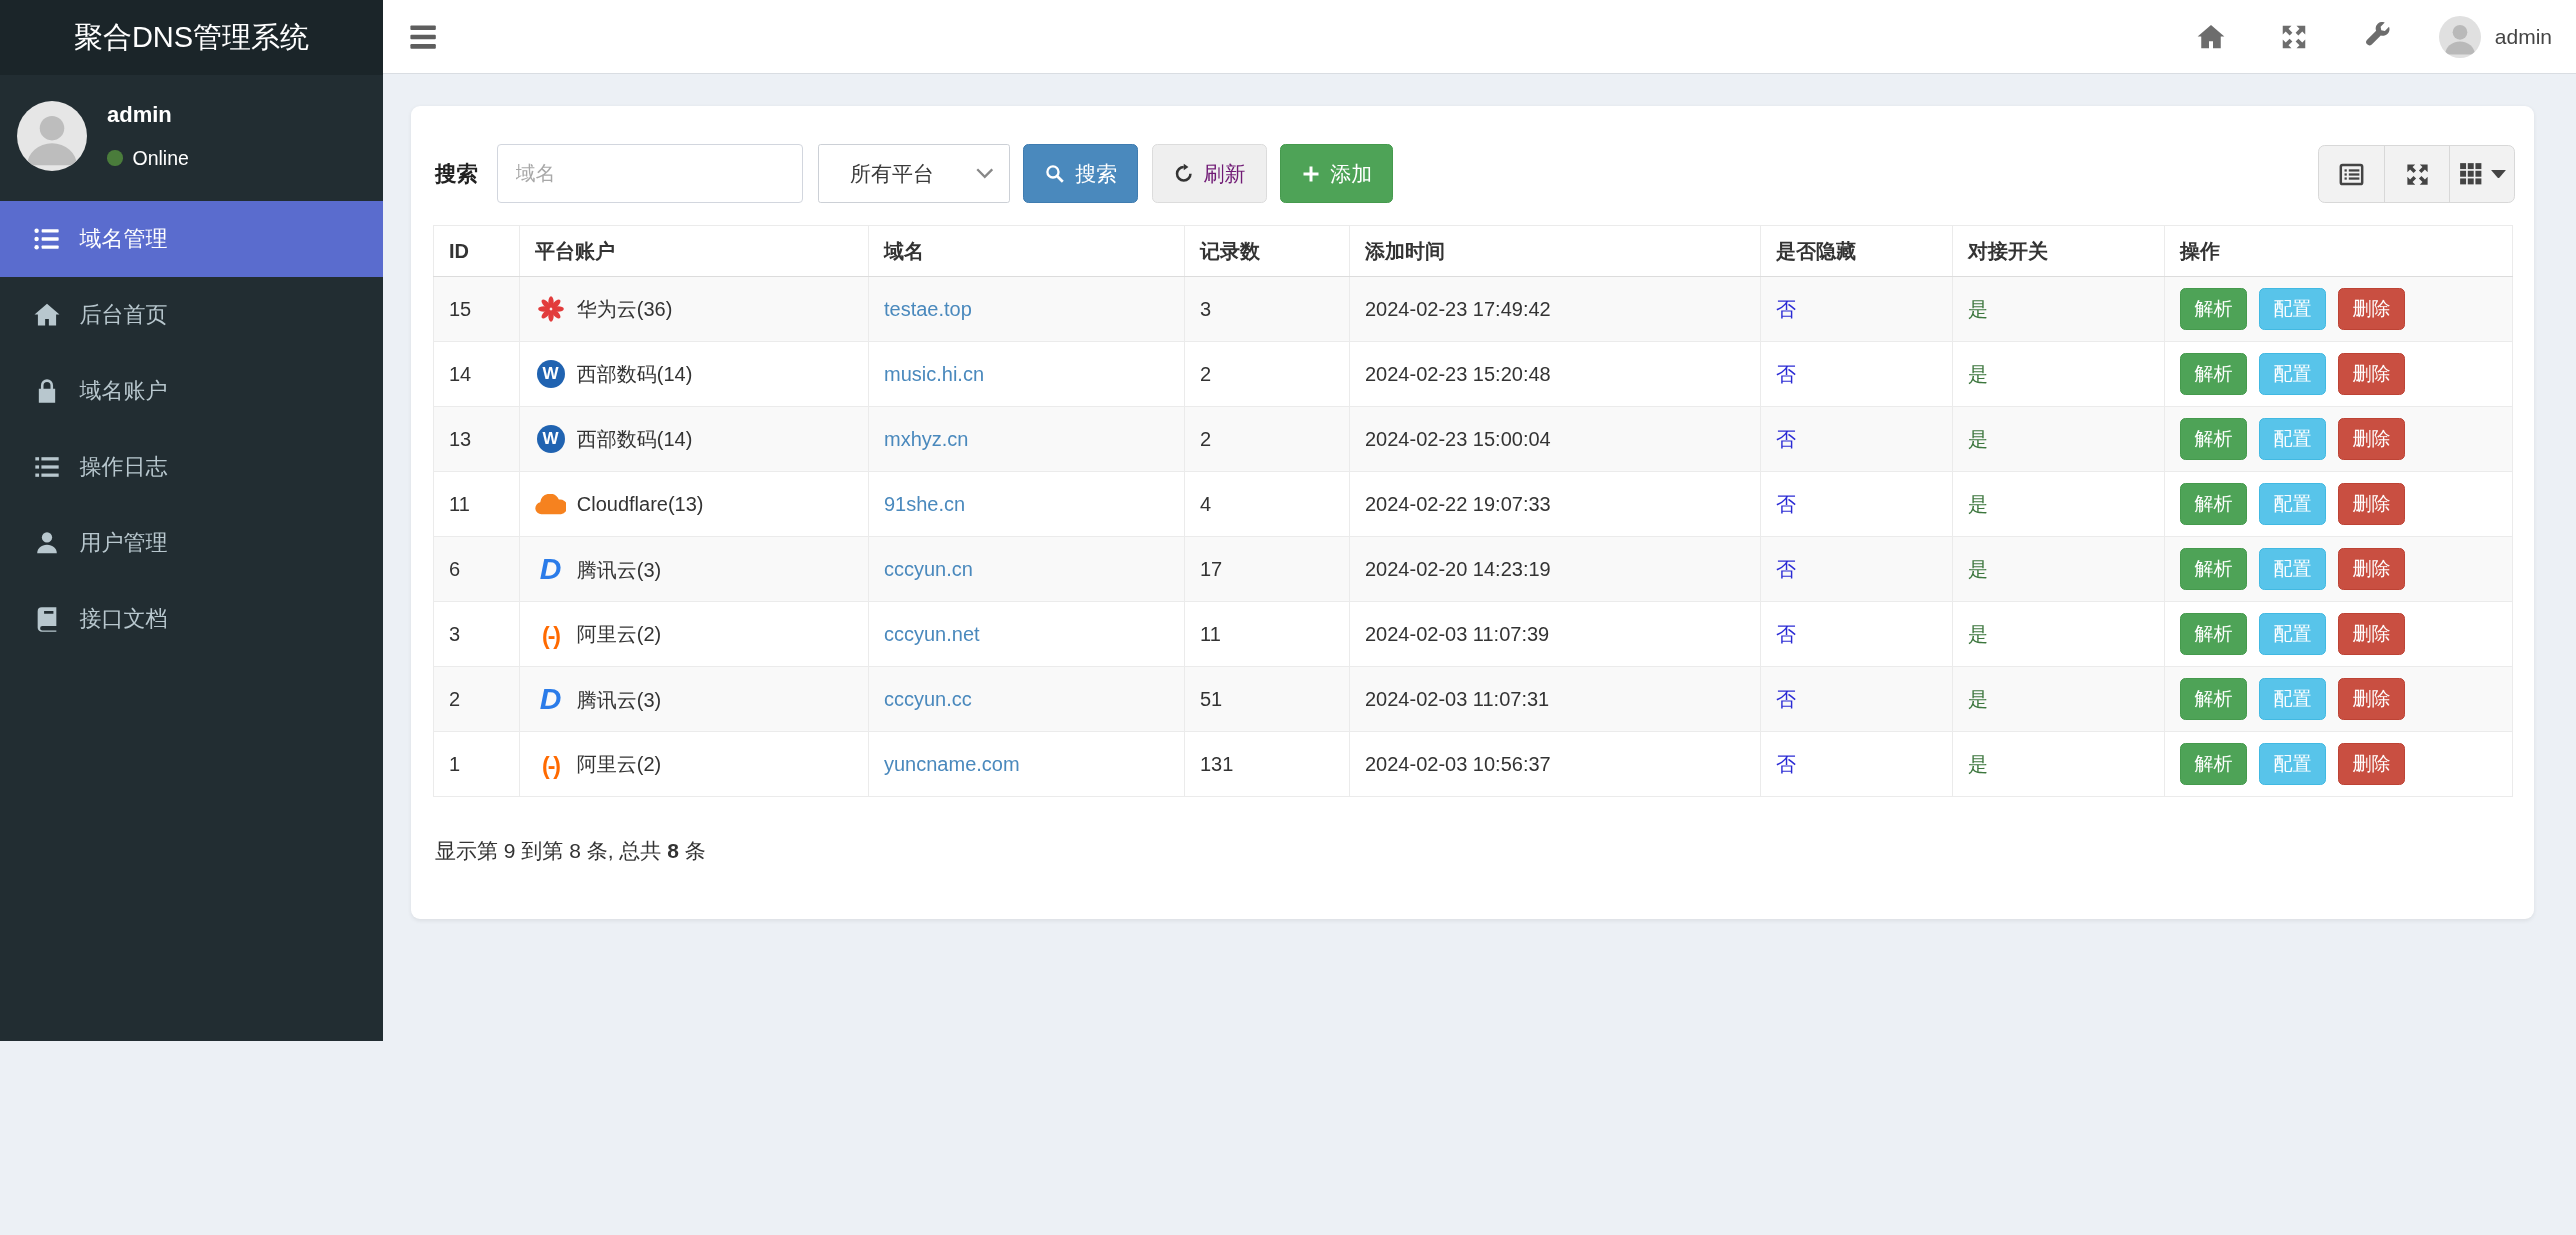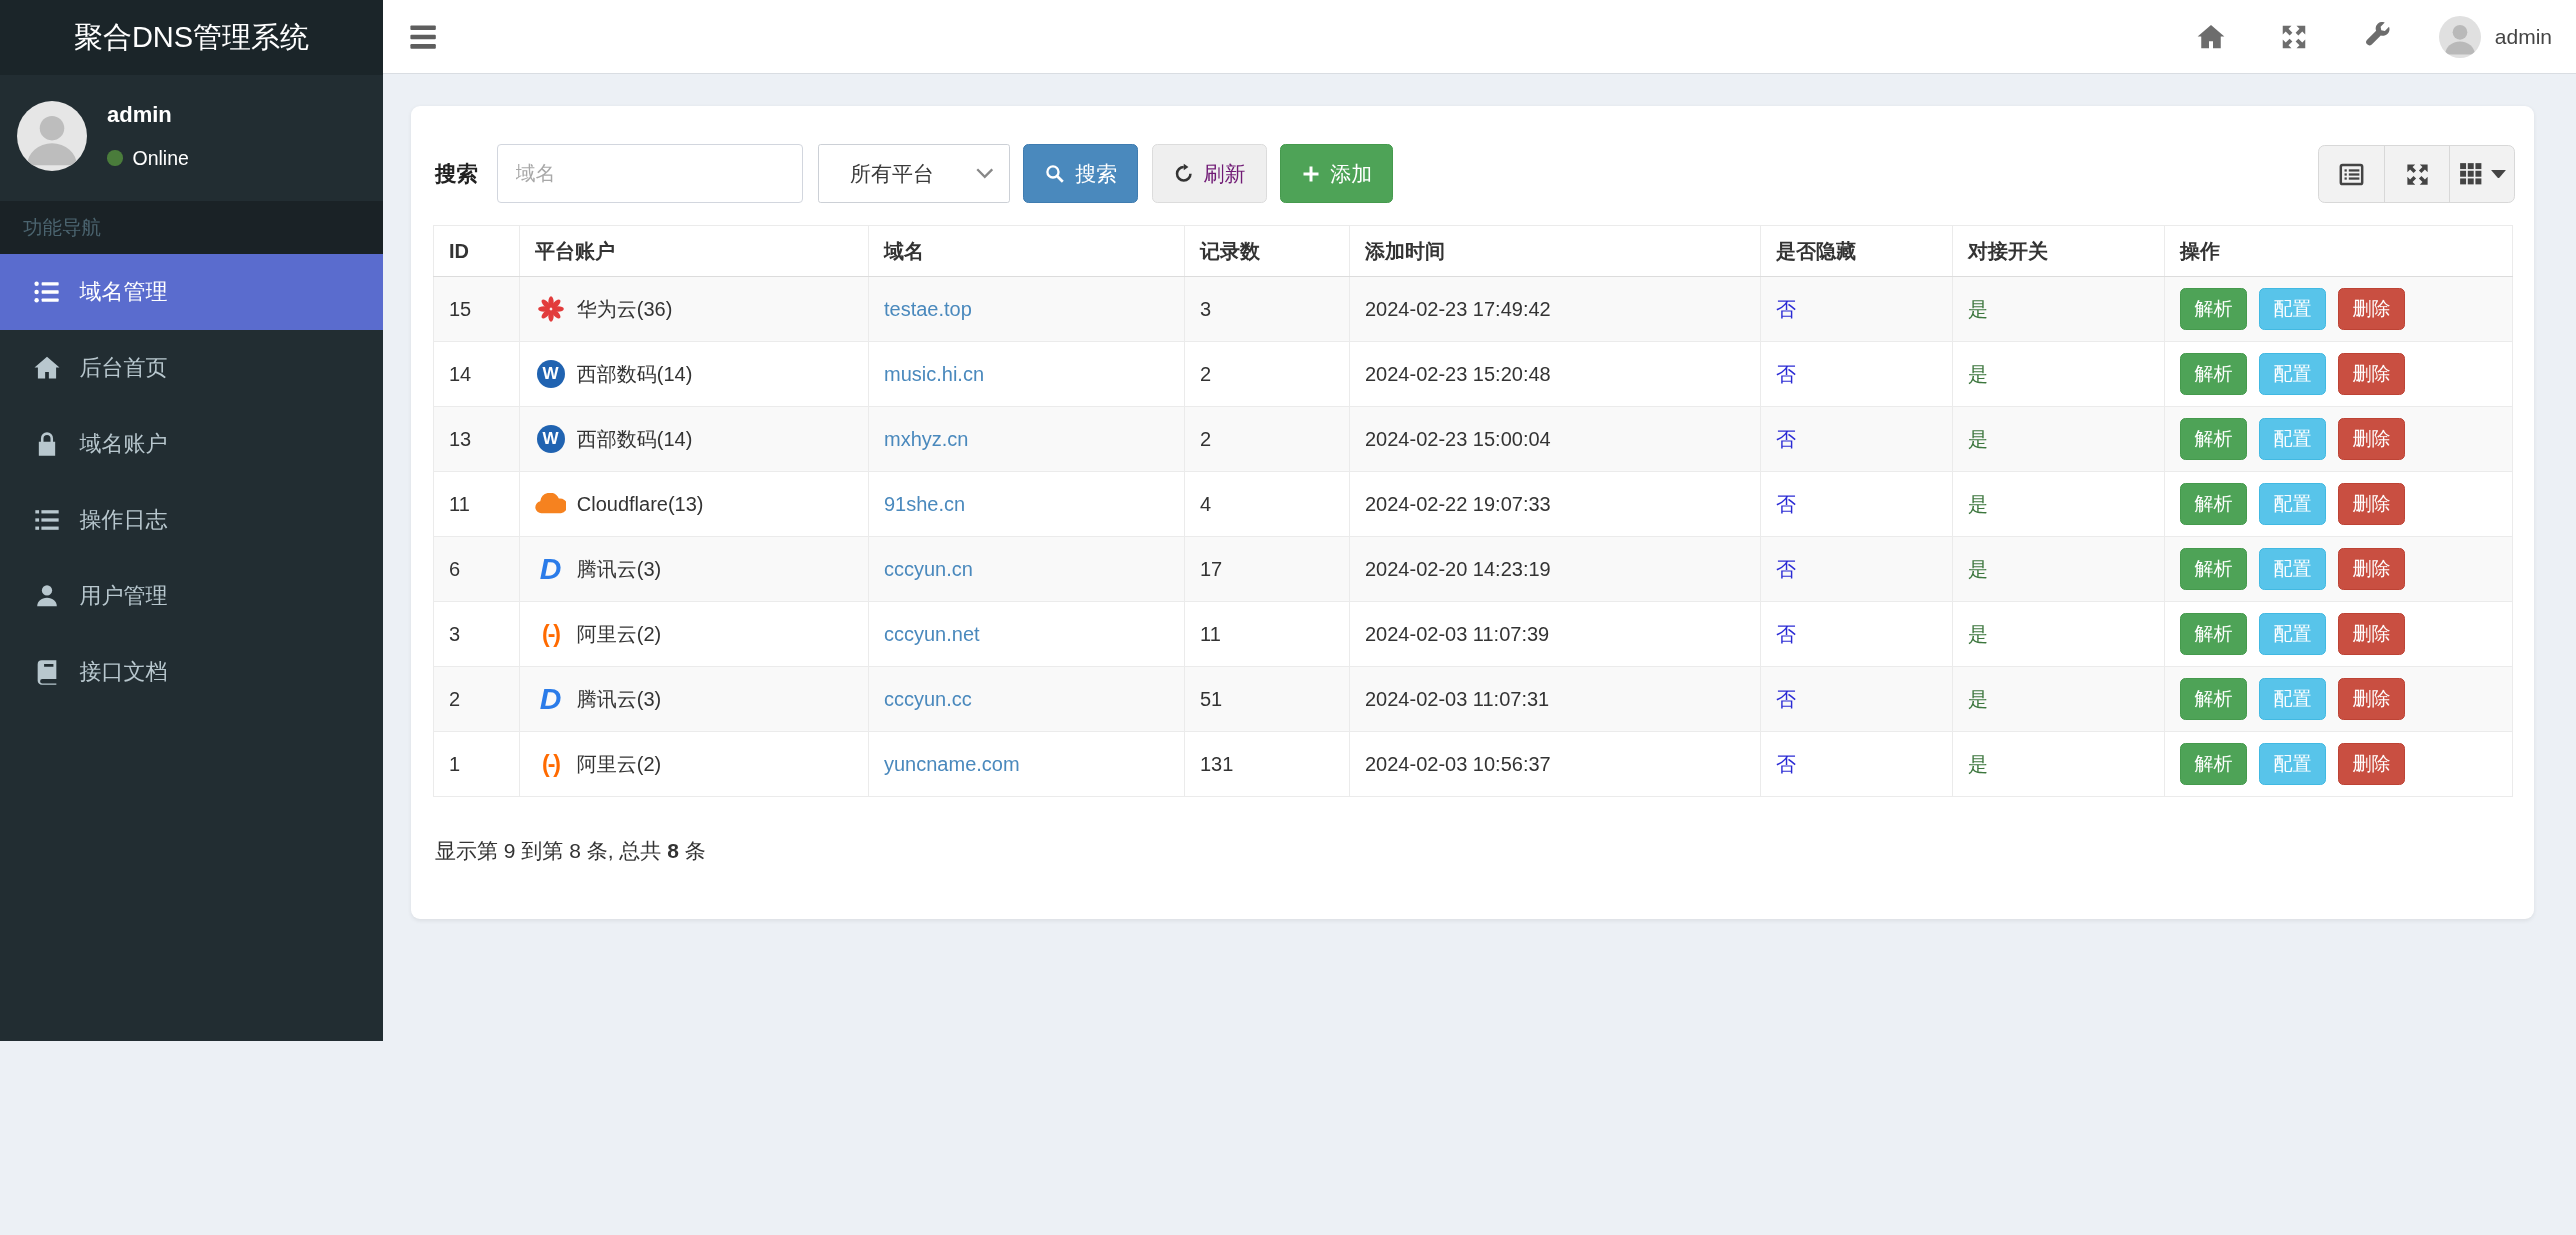--- a/index.html
+++ b/index.html
@@ -76,21 +76,21 @@
   .vbtn{width:65px;display:flex;align-items:center;justify-content:center;cursor:pointer;border-left:1.3px solid #d8d8d8}
   .vbtn:first-child{border-left:none}
 
   
   .table-wrap{position:absolute;left:22px;top:119px}
   table{border-collapse:collapse;table-layout:fixed;width:2079px;font-size:20px;color:#333}
   th{height:51px;text-align:left;padding:0 6.7px 0 15px;font-weight:bold;
      border:0.7px solid #ebebeb;border-bottom:0.7px solid #dcdcdc;background:#fff}
   td{height:65px;padding:0 6.7px 0 15px;border:0.7px solid #ebebeb;vertical-align:middle}
   tbody tr:nth-child(odd){background:#f9f9f9}
-  .plat{display:flex;align-items:center}
+  .plat{display:flex;align-items:flex-end}
   .picon{width:31px;margin-right:10.8px;display:flex;align-items:center;justify-content:center;flex:none}
   .west-circle{width:28px;height:28px;border-radius:50%;background:#2063b1;color:#fff;
                font-weight:bold;font-size:17px;display:flex;align-items:center;justify-content:center}
   .dnspod-d{font-weight:800;font-style:italic;font-size:30px;color:#2b7ce9;line-height:1}
   .aliyun-mark{font-weight:bold;font-size:23px;color:#ff6a00;letter-spacing:-2px;line-height:1}
   .domain-link{color:var(--c-link);text-decoration:none;cursor:pointer}
   .toggle-no{color:var(--c-hidden_no);text-decoration:none;cursor:pointer}
   .toggle-yes{color:var(--c-switch_yes);text-decoration:none;cursor:pointer}
   .btn-act{height:42px;padding:0 13.4px;margin-right:6.7px;border-radius:5.4px;border:1.3px solid;
            font-size:19px;color:#fff;cursor:pointer;font-family:"Liberation Sans","DejaVu Sans",sans-serif}
@@ -115,21 +115,20 @@
     </div>
     <div class="user-info">
       <div class="user-name">admin</div>
       <div class="user-status">
         <span class="dot"></span>
         <span>Online</span>
       </div>
     </div>
   </div>
 
-  <div class="nav-header">功能导航</div>
 
   <nav>
     <div class="nav-item active">
       <span class="nav-ic">
         <svg viewBox="0 0 24 24" fill="currentColor">
             <circle cx="3.1" cy="5" r="1.9"></circle>
             <rect x="7.4" y="3.6" width="14.6" height="2.8" rx="0.6"></rect>
             <circle cx="3.1" cy="12" r="1.9"></circle>
             <rect x="7.4" y="10.6" width="14.6" height="2.8" rx="0.6"></rect>
             <circle cx="3.1" cy="19" r="1.9"></circle>

